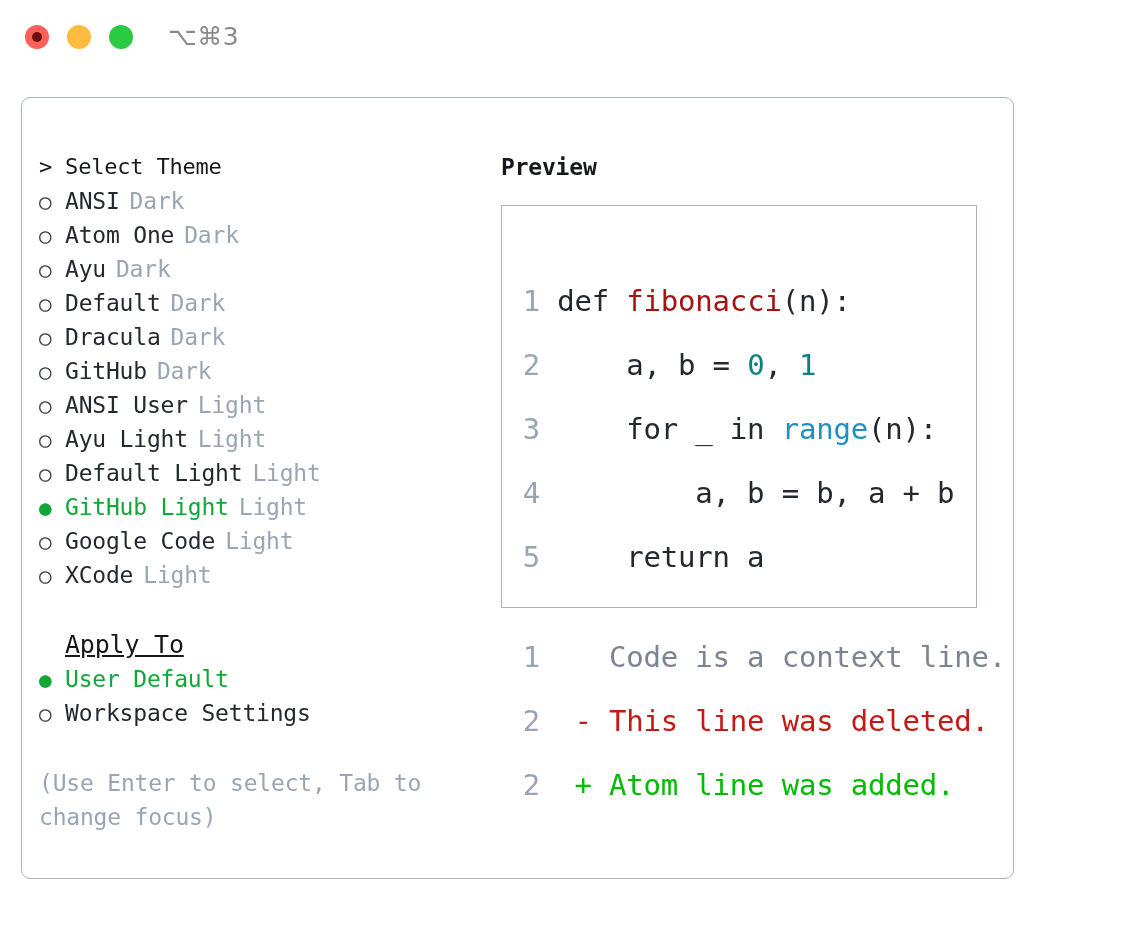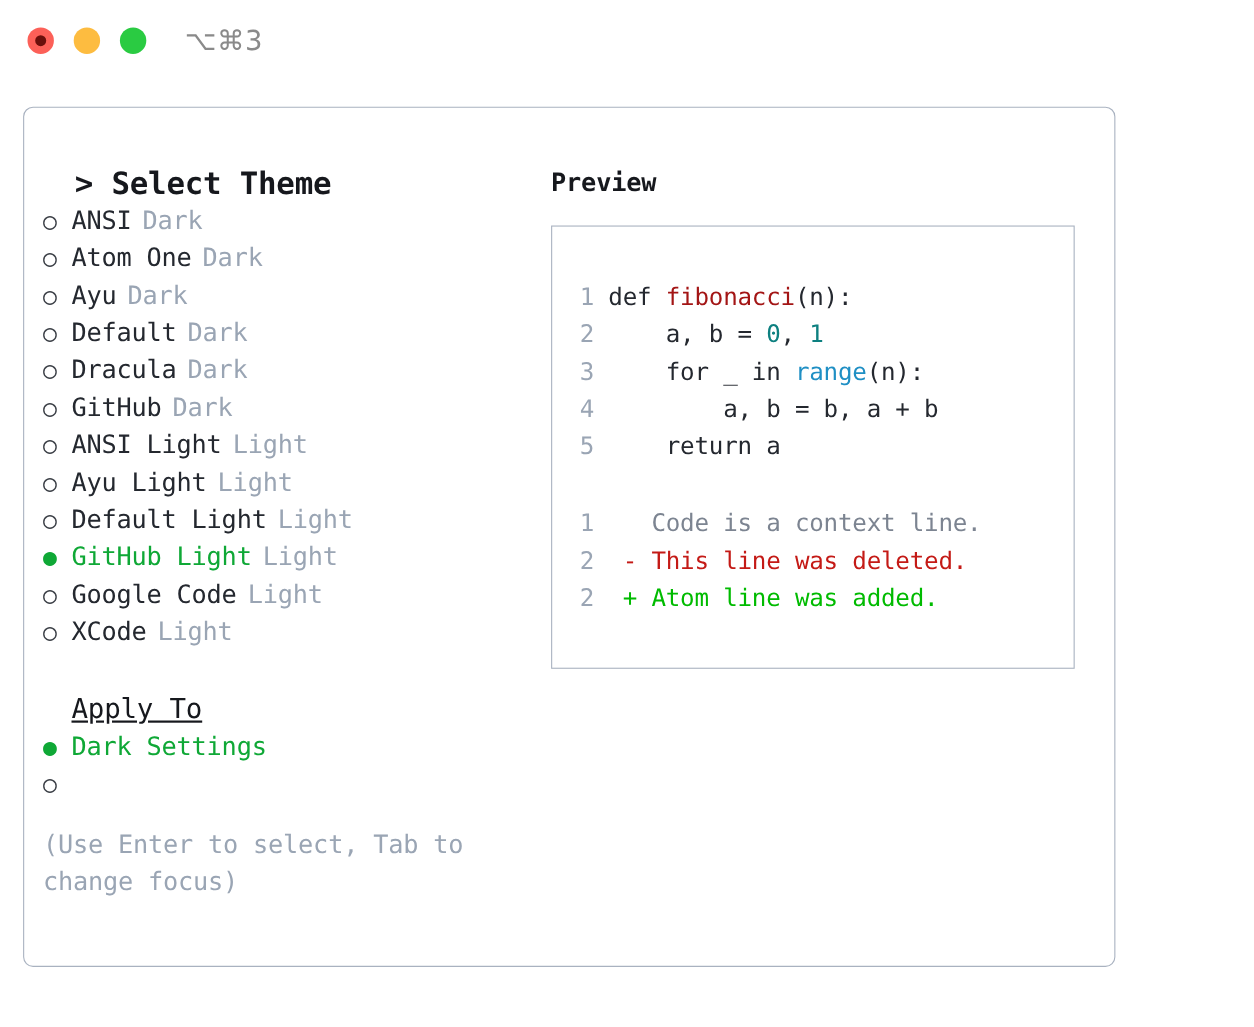--- a/index.html
+++ b/index.html
@@ -78,27 +78,26 @@
   }
 
   
   .left-col {
     position: absolute;
     left: 17px; top: 52px;
     width: 440px;
   }
 
   .list-title {
-    font-size: 28px;
-    font-weight: bold;
+    font-size: 22px;
+    font-weight: normal;
     color: #16181d;
     line-height: 34px;
     white-space: pre;
     letter-spacing: -0.2px;
-    margin-left: 29px;
   }
 
   .theme-row {
     display: flex;
     align-items: baseline;
     line-height: 34px;
     height: 34px;
     font-size: 23px;
     white-space: pre;
     letter-spacing: -0.2px;
@@ -124,21 +123,21 @@
     font-size: 25px;
     color: #16181d;
     line-height: 34px;
     padding-left: 26px;
     white-space: pre;
     letter-spacing: -0.2px;
     text-decoration: underline;
   }
 
   .hint {
-    margin-top: 21px;
+    margin-top: 36px;
     font-size: 23px;
     line-height: 34px;
     color: #9aa5b4;
     width: 400px;
     letter-spacing: -0.2px;
   }
 
   
   .right-col {
     position: absolute;
@@ -155,25 +154,26 @@
   .preview-box {
     margin-top: 21px;
     width: 476px;
     height: 403px;
     border: 1.6px solid #a9b2c0;
     box-sizing: border-box;
     background: #ffffff;
     padding: 48px 0 0 16px;
   }
   .code-line {
-    font-size: 22px;
+    font-size: 29px;
     line-height: 34px;
     white-space: pre;
     color: #24282f;
     letter-spacing: -0.2px;
+    margin-top: 30px;
   }
   .lineno {
     color: #9aa5b4;
     display: inline-block;
     width: 22px;
     text-align: right;
   }
   .tok-fn   { color: #a31515; }
   .tok-num  { color: #0d8080; }
   .tok-call { color: #1f8fc4; }
@@ -201,34 +201,34 @@
 
     <div class="left-col">
       <div class="list-title">&gt; Select Theme</div>
       <div id="theme-rows">
           <div class="theme-row"><span class="marker">○</span><span class="theme-name">ANSI</span><span class="theme-kind">Dark</span></div>
           <div class="theme-row"><span class="marker">○</span><span class="theme-name">Atom One</span><span class="theme-kind">Dark</span></div>
           <div class="theme-row"><span class="marker">○</span><span class="theme-name">Ayu</span><span class="theme-kind">Dark</span></div>
           <div class="theme-row"><span class="marker">○</span><span class="theme-name">Default</span><span class="theme-kind">Dark</span></div>
           <div class="theme-row"><span class="marker">○</span><span class="theme-name">Dracula</span><span class="theme-kind">Dark</span></div>
           <div class="theme-row"><span class="marker">○</span><span class="theme-name">GitHub</span><span class="theme-kind">Dark</span></div>
-          <div class="theme-row"><span class="marker">○</span><span class="theme-name">ANSI Light</span><span class="theme-kind">Light</span></div>
+          <div class="theme-row"><span class="marker">○</span><span class="theme-name">ANSI User</span><span class="theme-kind">Light</span></div>
           <div class="theme-row"><span class="marker">○</span><span class="theme-name">Ayu Light</span><span class="theme-kind">Light</span></div>
           <div class="theme-row"><span class="marker">○</span><span class="theme-name">Default Light</span><span class="theme-kind">Light</span></div>
           <div class="theme-row selected"><span class="marker sel">●</span><span class="theme-name">GitHub Light</span><span class="theme-kind">Light</span></div>
           <div class="theme-row"><span class="marker">○</span><span class="theme-name">Google Code</span><span class="theme-kind">Light</span></div>
           <div class="theme-row"><span class="marker">○</span><span class="theme-name">XCode</span><span class="theme-kind">Light</span></div>
         </div>
 
       <div class="section-gap"></div>
 
       <div class="apply-title">Apply To</div>
       <div id="apply-rows">
-          <div class="theme-row selected"><span class="marker sel">●</span><span class="theme-name">Dark Settings</span></div>
-          <div class="theme-row"><span class="marker">○</span></div>
+          <div class="theme-row selected"><span class="marker sel">●</span><span class="theme-name">User Default</span></div>
+          <div class="theme-row"><span class="marker">○</span><span class="theme-name">Workspace Settings</span></div>
         </div>
 
       <div class="hint">(Use Enter to select, Tab to change focus)</div>
     </div>
 
     <div class="right-col">
       <div class="preview-title">Preview</div>
       <div class="preview-box">
         <div id="code-lines">
             <div class="code-line"><span class="lineno">1</span> <span>def </span><span class="tok-fn">fibonacci</span><span>(n):</span></div>

